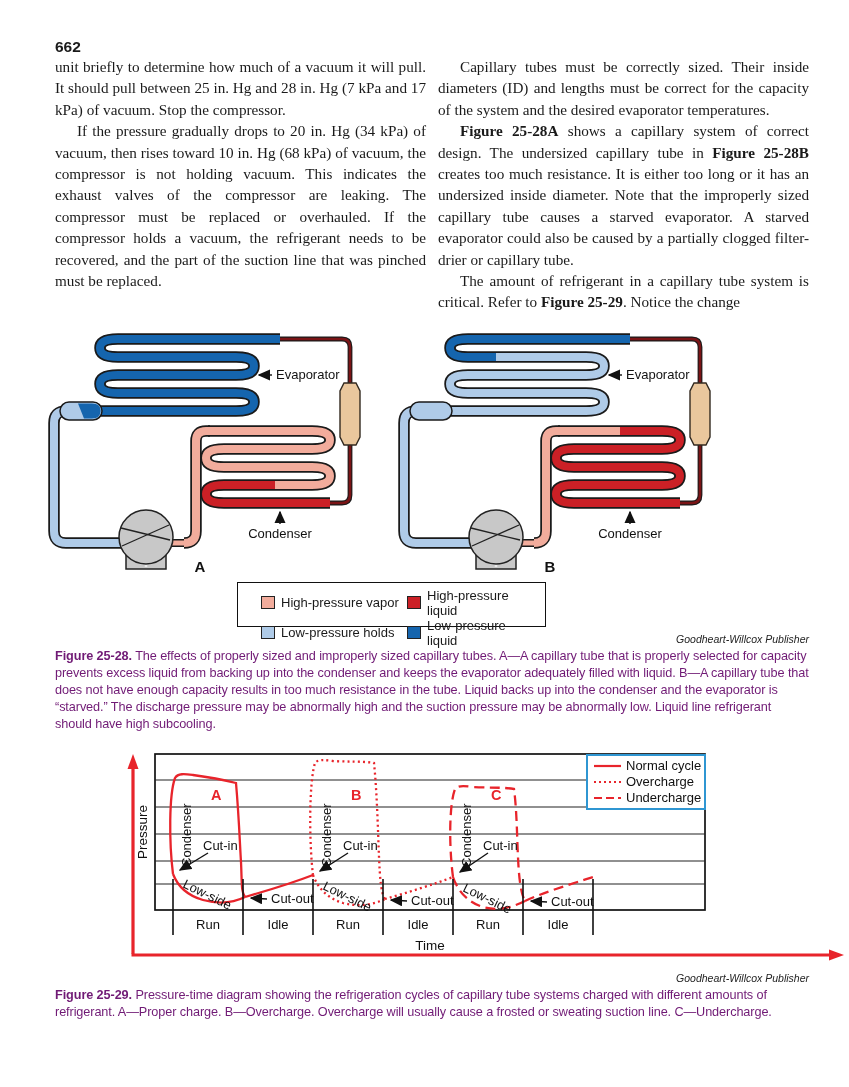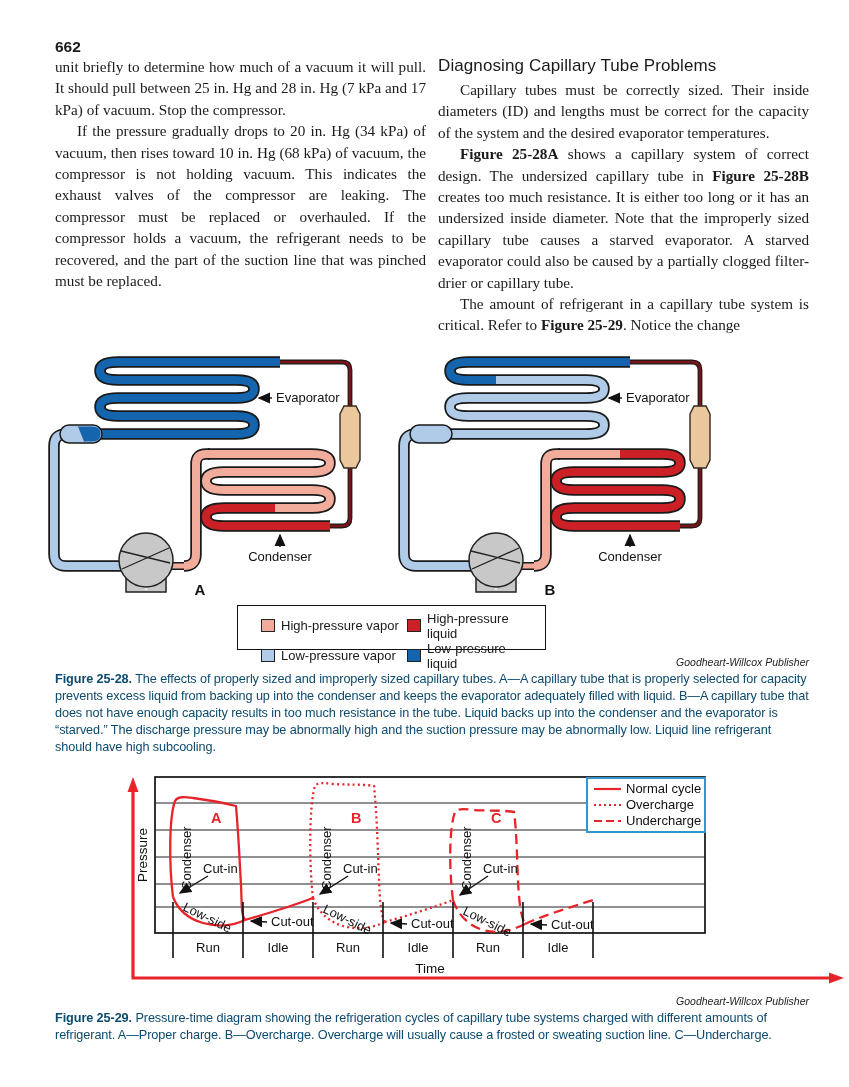--- a/index.html
+++ b/index.html
@@ -47,21 +47,21 @@
   }
   .legitem{display:flex;align-items:center;gap:6px;
     font-family:"Liberation Sans",sans-serif;font-size:13px;}
   .sw{width:14px;height:13px;border:1.5px solid #222;box-sizing:border-box;flex:0 0 auto;}
   .sw-hpv{background:var(--hpv);} .sw-hpl{background:var(--hpl);}
   .sw-lpv{background:var(--lpv);} .sw-lpl{background:var(--lpl);}
   
   .credit{font-family:"Liberation Sans",sans-serif;font-style:italic;font-size:10.5px;
     text-align:right;margin:6px 0 3px 0;color:#222;}
   .caption{font-family:"Liberation Sans",sans-serif;font-size:12.7px;line-height:17px;
-    letter-spacing:-.1px;color:#0c4a6e;}
+    letter-spacing:-.1px;color:#701a75;}
   .caption .cap-label{font-weight:bold;}
   
   .chartwrap{margin:14px 0 0 35px;}
   .grid{stroke:#222;stroke-width:1.2;}
   .plotbox{fill:#fff;stroke:#111;stroke-width:1.7;}
   .tick{stroke:#111;stroke-width:1.6;}
   .ctext{font-family:"Liberation Sans",sans-serif;font-size:13px;fill:#111;}
   .caxis{font-family:"Liberation Sans",sans-serif;font-size:13.5px;fill:#111;}
   .cyc{fill:none;stroke:var(--chart-red);stroke-width:2.3;}
   .cyc.dot{stroke-dasharray:2 3.2;}
@@ -81,21 +81,20 @@
 <div class="runhead">
   <span class="pagenum">662</span>
 </div>
 
 <div class="cols">
   <div class="col left">
     <p>unit briefly to determine how much of a vacuum it will pull. It should pull between 25 in. Hg and 28 in. Hg (7 kPa and 17 kPa) of vacuum. Stop the compressor.</p>
     <p class="indent">If the pressure gradually drops to 20 in. Hg (34 kPa) of vacuum, then rises toward 10 in. Hg (68 kPa) of vacuum, the compressor is not holding vacuum. This indicates the exhaust valves of the compressor are leaking. The compressor must be replaced or overhauled. If the compressor holds a vacuum, the refrigerant needs to be recovered, and the part of the suction line that was pinched must be replaced.</p>
   </div>
   <div class="col">
-    <h2 class="sechead">Diagnosing Capillary Tube Problems</h2>
     <p class="indent">Capillary tubes must be correctly sized. Their inside diameters (ID) and lengths must be correct for the capacity of the system and the desired evaporator temperatures.</p>
     <p class="indent"><span style="font-weight: bold;">Figure 25-28A</span><span> shows a capillary system of correct design. The undersized capillary tube in </span><span style="font-weight: bold;">Figure 25-28B</span><span> creates too much resistance. It is either too long or it has an undersized inside diameter. Note that the improperly sized capillary tube causes a starved evaporator. A starved evaporator could also be caused by a partially clogged filter-drier or capillary tube.</span></p>
     <p class="indent"><span>The amount of refrigerant in a capillary tube system is critical. Refer to </span><span style="font-weight: bold;">Figure 25-29</span><span>. Notice the change</span></p>
   </div>
 </div>
 
 <div class="fig2528">
 
   <svg class="diagram" width="370" height="250" viewBox="0 0 370 250" style="left:-15px;">
     <defs>
@@ -210,21 +209,21 @@
     <div class="legitem">
       <span class="sw sw-hpv"></span>
       <span>High-pressure vapor</span>
     </div>
     <div class="legitem">
       <span class="sw sw-hpl"></span>
       <span>High-pressure liquid</span>
     </div>
     <div class="legitem">
       <span class="sw sw-lpv"></span>
-      <span>Low-pressure vapor</span>
+      <span>Low-pressure holds</span>
     </div>
     <div class="legitem">
       <span class="sw sw-lpl"></span>
       <span>Low-pressure liquid</span>
     </div>
   </div>
 </div>
 
 <div class="credit">Goodheart-Willcox Publisher</div>
 <div class="caption">

